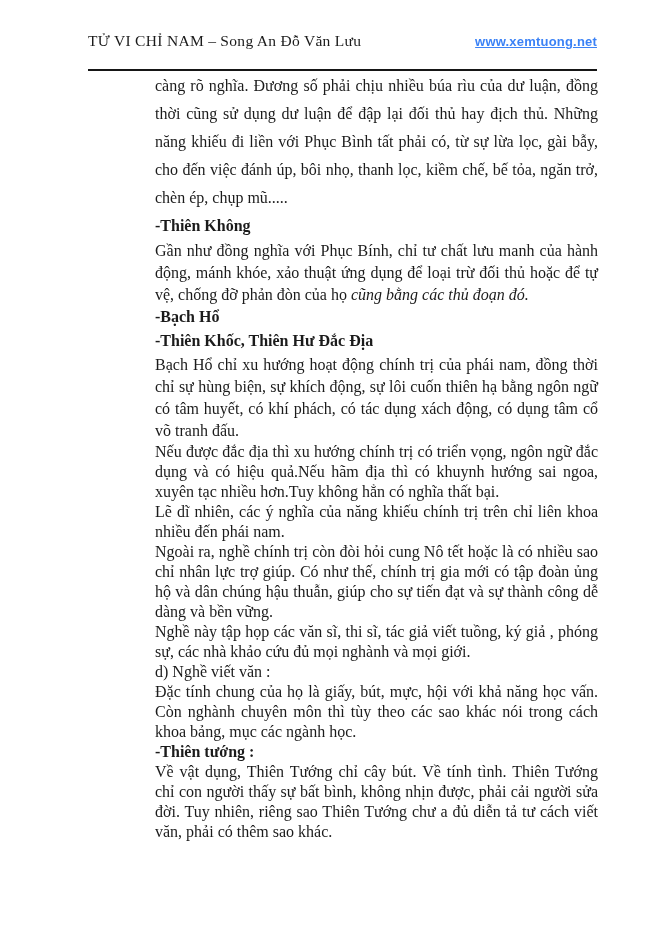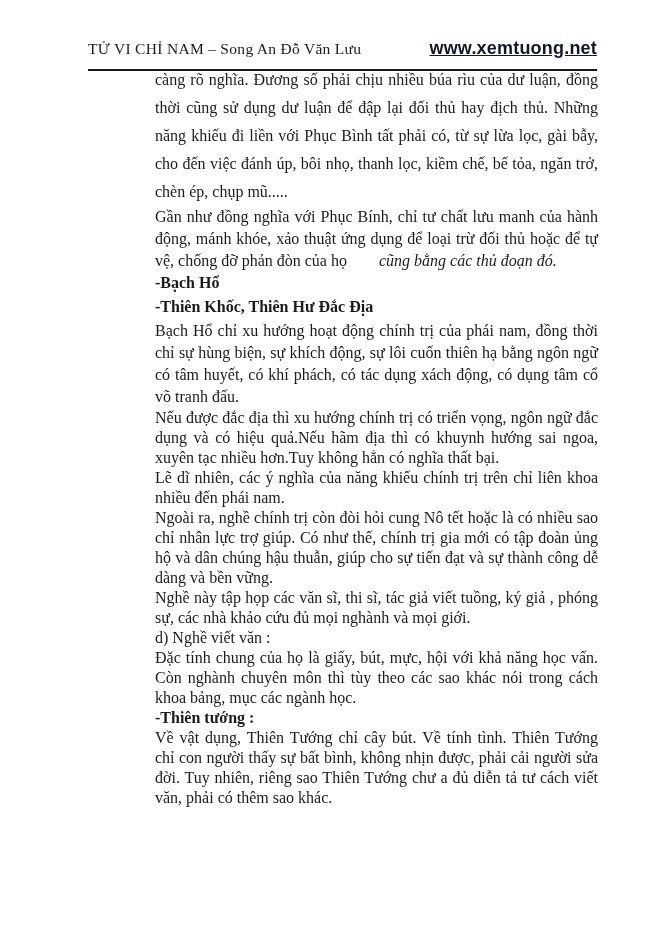--- a/index.html
+++ b/index.html
@@ -2,57 +2,58 @@
 <html><head>
 <meta charset="utf-8">
 <style>
   html,body{margin:0;padding:0;}
   body{
     width:669px;height:947px;position:relative;background:#ffffff;
     font-family:"Liberation Serif","DejaVu Serif",serif;color:#1b1b1b;
     overflow:hidden;
   }
   .page-header{
-    position:absolute;left:88px;top:38px;width:509px;
+    position:absolute;left:88px;top:32px;width:509px;
     display:flex;justify-content:space-between;align-items:baseline;
   }
   .doc-title{font-size:15.5px;letter-spacing:.3px;white-space:nowrap;}
   .site-link{
     font-family:"Liberation Sans","DejaVu Sans",sans-serif;
-    font-weight:bold;font-size:18px;color:#0f172a;
+    font-weight:bold;font-size:13px;color:#3b82f6;
     text-decoration:underline;white-space:nowrap;letter-spacing:.2px;
   }
   .rule{position:absolute;left:88px;top:69px;width:509px;border-top:2px solid #161616;}
   .content{
-    position:absolute;left:155px;top:66px;width:443px;
+    position:absolute;left:155px;top:72px;width:443px;
     font-size:16px;text-align:justify;
   }
   .content p,.content h3{margin:0;padding:0;font-size:16px;font-weight:normal;}
   .content h3{font-weight:bold;text-align:left;}
   .lh28{line-height:28px;}
   .lh22{line-height:22px;}
   .hgap{line-height:26px;padding-top:3px;}
   .b{line-height:20px;}
   .indent{text-indent:30px;}
-  .it{font-style:italic;margin-left:28px;}
+  .it{font-style:italic;}
 </style>
 </head>
 <body>
 
 <header class="page-header">
   <span class="doc-title">TỬ VI CHỈ NAM – Song An Đỗ Văn Lưu</span>
   <a class="site-link" href="#">www.xemtuong.net</a>
 </header>
 
 <div class="rule"></div>
 
 <main class="content">
 
   <p class="lh28">càng rõ nghĩa. Đương số phải chịu nhiều búa rìu của dư luận, đồng thời cũng sử dụng dư luận để đập lại đối thủ hay địch thủ. Những năng khiếu đi liền với Phục Bình tất phải có, từ sự lừa lọc, gài bẫy, cho đến việc đánh úp, bôi nhọ, thanh lọc, kiềm chế, bế tỏa, ngăn trở, chèn ép, chụp mũ.....</p>
 
+  <h3 class="lh28">-Thiên Không</h3>
 
   <p class="lh22"><span>Gần như đồng nghĩa với Phục Bính, chỉ tư chất lưu manh của hành động, mánh khóe, xảo thuật ứng dụng để loại trừ đối thủ hoặc để tự vệ, chống đỡ phản đòn của họ </span><span class="it">cũng bằng các thủ đoạn đó.</span></p>
 
   <h3 class="lh22">-Bạch Hổ</h3>
 
   <h3 class="hgap">-Thiên Khốc, Thiên Hư Đắc Địa</h3>
 
   <p class="lh22">Bạch Hổ chỉ xu hướng hoạt động chính trị của phái nam, đồng thời chỉ sự hùng biện, sự khích động, sự lôi cuốn thiên hạ bằng ngôn ngữ có tâm huyết, có khí phách, có tác dụng xách động, có dụng tâm cổ võ tranh đấu.</p>
 
 

